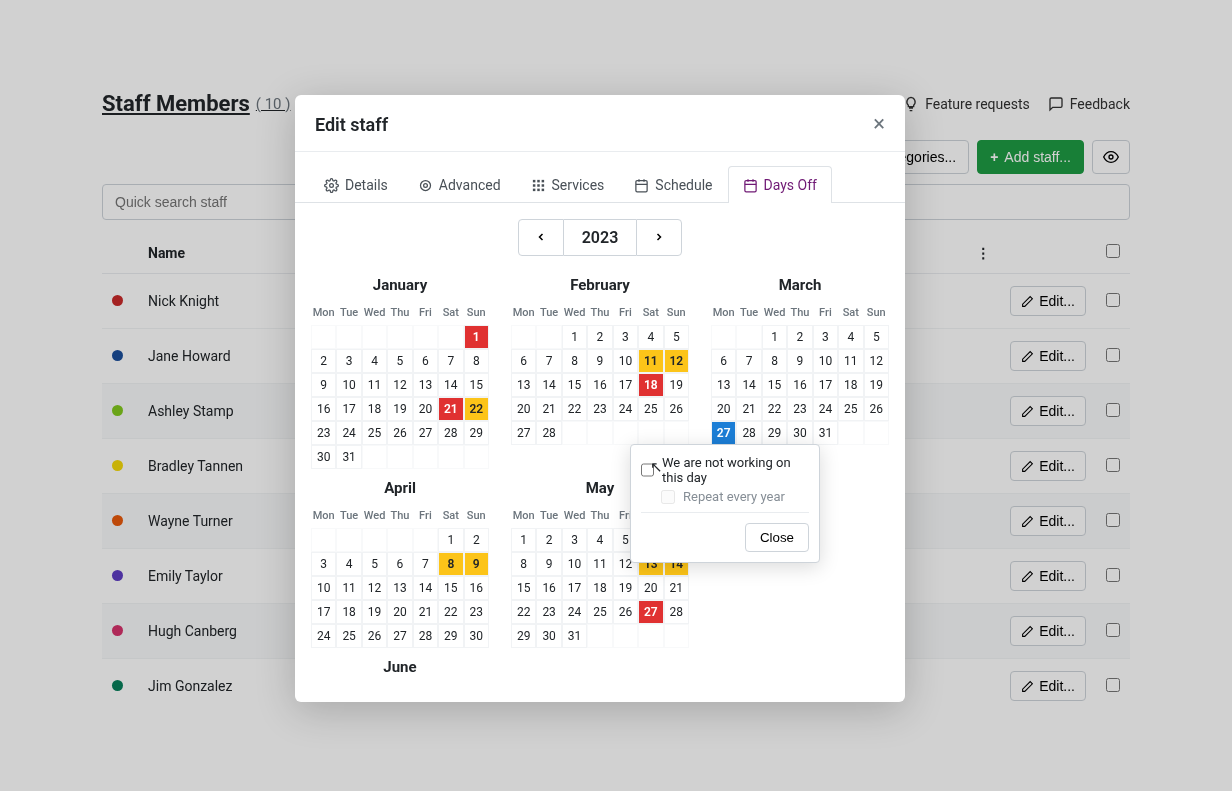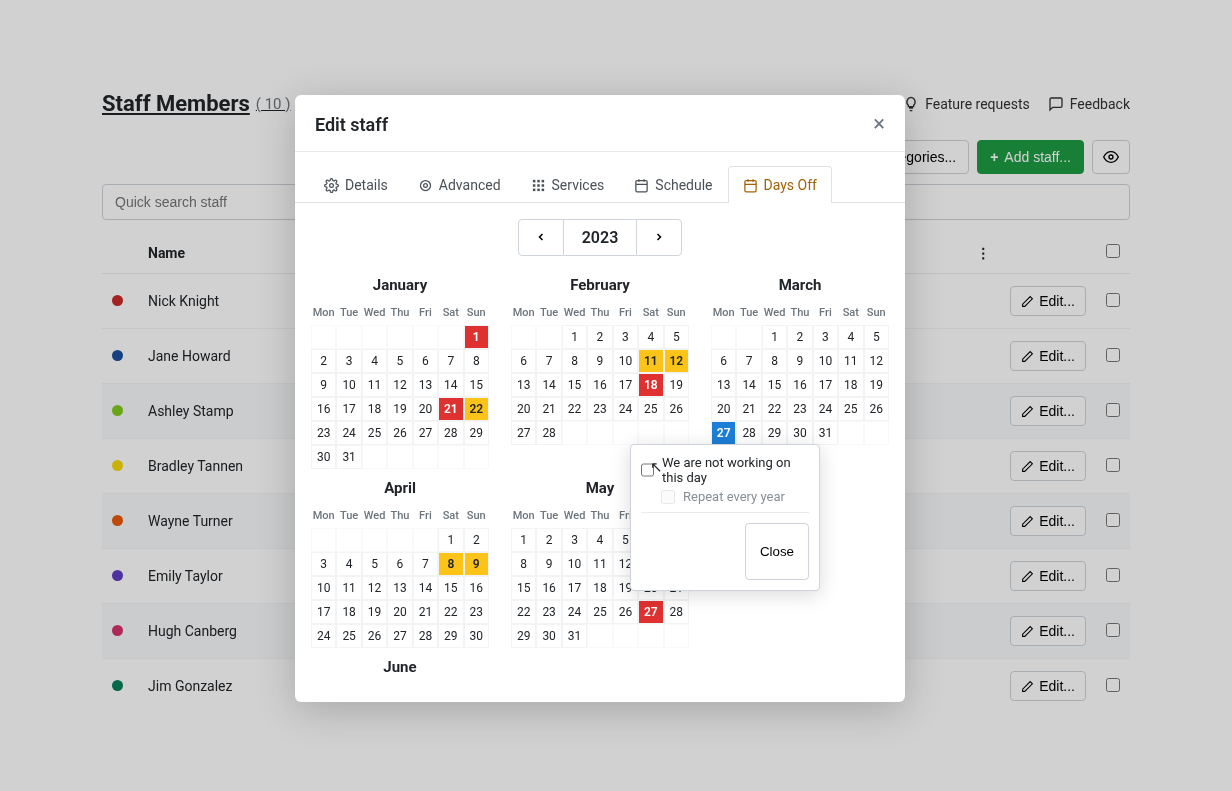--- a/index.html
+++ b/index.html
@@ -41,21 +41,21 @@
 
 
 .modal { position:absolute; left:295px; top:95px; width:610px; background:#fff; border-radius:6px; box-shadow:0 8px 40px rgba(0,0,0,0.2); }
 .modal-hdr { display:flex; justify-content:space-between; align-items:center; padding:18px 20px 16px; border-bottom:1px solid #e9ecef; }
 .modal-title { font-size:18px; font-weight:600; }
 .modal-close { font-size:22px; color:#6c757d; cursor:pointer; line-height:1; }
 
 
 .tabs { display:flex; gap:0; padding: 14px 14px 0; border-bottom:1px solid #dee2e6; }
 .tab { display:flex; align-items:center; gap:6px; padding:10px 14px; color:#495057; cursor:pointer; border:1px solid transparent; border-bottom:none; margin-bottom:-1px; border-radius:4px 4px 0 0; }
-.tab.active { background:#fff; border-color:#dee2e6; color:#a16207; }
+.tab.active { background:#fff; border-color:#dee2e6; color:#701a75; }
 .tab svg { width:15px; height:15px; }
 
 
 .year-nav { display:flex; justify-content:center; margin:16px 16px 12px; }
 .year-nav .seg { border:1px solid #ced4da; padding:8px 16px; background:#fff; font-size:16px; cursor:pointer; }
 .year-nav .seg:first-child { border-radius:4px 0 0 4px; }
 .year-nav .seg:last-child  { border-radius:0 4px 4px 0; }
 .year-nav .seg.mid { border-left:none; border-right:none; font-weight:600; min-width:72px; text-align:center; }
 
 
@@ -68,21 +68,21 @@
 .cal-table td.empty { border:1px solid #f8f9fa; color:#ced4da; }
 .cal-table td.red { background:#e03131; color:#fff; font-weight:600; }
 .cal-table td.yellow { background:#fcc419; color:#212529; font-weight:600; }
 .cal-table td.blue { background:#1c7ed6; color:#fff; font-weight:600; }
 
 
 .pop { position:absolute; left:630px; top:444px; width:190px; background:#fff; border:1px solid #ced4da; border-radius:4px; box-shadow:0 4px 20px rgba(0,0,0,0.15); padding:10px 10px 10px; font-size:13px; }
 .pop .row { display:flex; align-items:center; gap:8px; margin-bottom:4px; }
 .pop .row.sub { padding-left:20px; color:#868e96; }
 .pop .row.sub input { opacity:.5; }
-.pop .closebtn { border:1px solid #ced4da; border-radius:4px; background:#fff; padding:20px 14px; float:right; margin-top:10px; }
+.pop .closebtn { border:1px solid #ced4da; border-radius:4px; background:#fff; padding:6px 14px; float:right; margin-top:10px; }
 .cursor { position:absolute; left:650px; top:458px; font-size:15px; pointer-events:none; }
 </style>
 </head>
 <body>
 
 <div class="frame">
   <div class="app">
     <div class="hdr">
       <div class="hdr-left">
         <span class="hdr-title">Staff Members</span>

